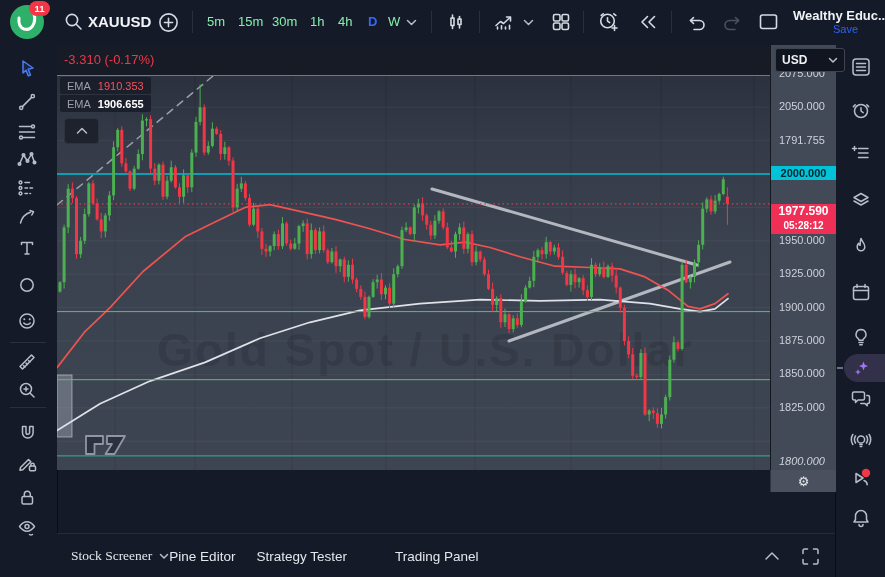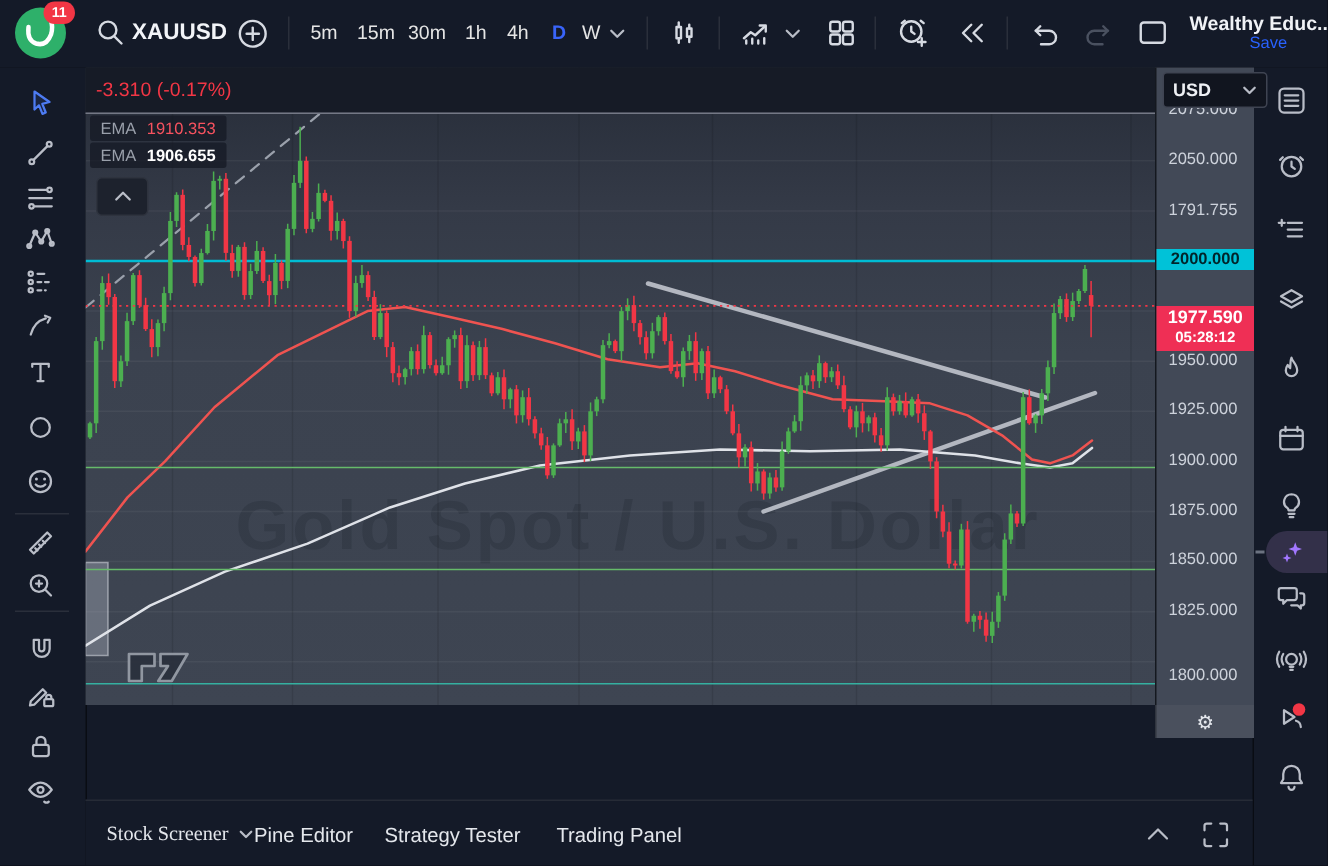--- a/index.html
+++ b/index.html
@@ -3,21 +3,21 @@
 <meta charset="utf-8">
 <style>
   html,body{margin:0;padding:0;background:#0b0e16;}
   #app{position:relative;width:885px;height:577px;background:#141a28;overflow:hidden;
        font-family:"Liberation Sans",sans-serif;color:#d1d4dc;-webkit-font-smoothing:antialiased;}
   .abs{position:absolute;}
   .ic{stroke:#b9bdc7;fill:none;stroke-width:1.5;stroke-linecap:round;stroke-linejoin:round;}
   .ict{stroke:#d6dae2;fill:none;stroke-width:1.6;stroke-linecap:round;stroke-linejoin:round;}
   
   #topbar{left:0;top:0;width:885px;height:45px;background:#141a28;border-bottom:1px solid #090c13;}
-  .tf{font-size:13px;color:#e5e5e5;cursor:pointer;}
+  .tf{font-size:13px;color:#86efac;cursor:pointer;}
   .tf.active{color:#3964f9;font-weight:bold;}
   .sep-v{width:1px;height:22px;background:#2a2f3b;top:11px;}
   
   #lefttb{left:0;top:45px;width:57px;height:532px;background:#141a28;border-right:1px solid #090c13;}
   .ltool{left:13px;width:28px;height:28px;display:flex;align-items:center;justify-content:center;border-radius:4px;cursor:pointer;}
   .lsep{left:10px;width:36px;height:1px;background:#2a2f3b;}
   
   #plotwrap{left:57px;top:45px;width:713px;height:425px;overflow:hidden;
     background:linear-gradient(180deg,#262c38 0%,#343a47 22%,#3b424f 45%,#3e4552 100%);}
   #watermark{left:100px;top:278px;font-size:46px;font-weight:bold;letter-spacing:2px;
@@ -661,21 +661,21 @@
     <span class="axlabel" style="top: 21.8px;">2075.000</span>
     <span class="axlabel" style="top: 55.2px;">2050.000</span>
     <span class="axlabel" style="top: 88.6px;">1791.755</span>
     <span class="axlabel cyan" style="top: 121px;">2000.000</span>
     <span class="axlabel" style="top: 188.8px;">1950.000</span>
     <span class="axlabel" style="top: 222.2px;">1925.000</span>
     <span class="axlabel" style="top: 255.6px;">1900.000</span>
     <span class="axlabel" style="top: 289px;">1875.000</span>
     <span class="axlabel" style="top: 322.4px;">1850.000</span>
     <span class="axlabel" style="top: 355.8px;">1825.000</span>
-    <span class="axlabel" style="top: 399px;">1800.000</span>
+    <span class="axlabel" style="top: 410px; font-style: italic;">1800.000</span>
     <div id="lastbadge" style="top: 159px;">
       <div class="p">1977.590</div>
       <div class="c">05:28:12</div>
     </div>
     <div id="usdbox">
       <span>USD</span>
       <svg width="10" height="7">
         <path class="ic" d="M1.5 1.5 L5 5 L8.5 1.5"></path>
       </svg>
     </div>
@@ -692,21 +692,21 @@
       <svg width="10" height="7">
         <path class="ic" d="M1.5 1.5 L5 5 L8.5 1.5"></path>
       </svg>
     </div>
     <div class="bitem" style="">
       <span>Pine Editor</span>
     </div>
     <div class="bitem" style="margin-left:21px;">
       <span>Strategy Tester</span>
     </div>
-    <div class="bitem" style="margin-left:24px;">
+    <div class="bitem" style="margin-left:48px;">
       <span>Trading Panel</span>
     </div>
     <svg style="margin-left:auto;" width="16" height="10">
       <path class="ic" d="M2 8 L8 2 L14 8"></path>
     </svg>
     <svg style="margin-left:20px;margin-right:14px;" width="21" height="21">
       <path class="ic" d="M3 7.5 V4.5 a1.5 1.5 0 0 1 1.5 -1.5 h3 M13.5 3 h3 A1.5 1.5 0 0 1 18 4.5 v3 M18 13.5 v3 a1.5 1.5 0 0 1 -1.5 1.5 h-3 M7.5 18 h-3 A1.5 1.5 0 0 1 3 16.5 v-3"></path>
     </svg>
   </div>
 

